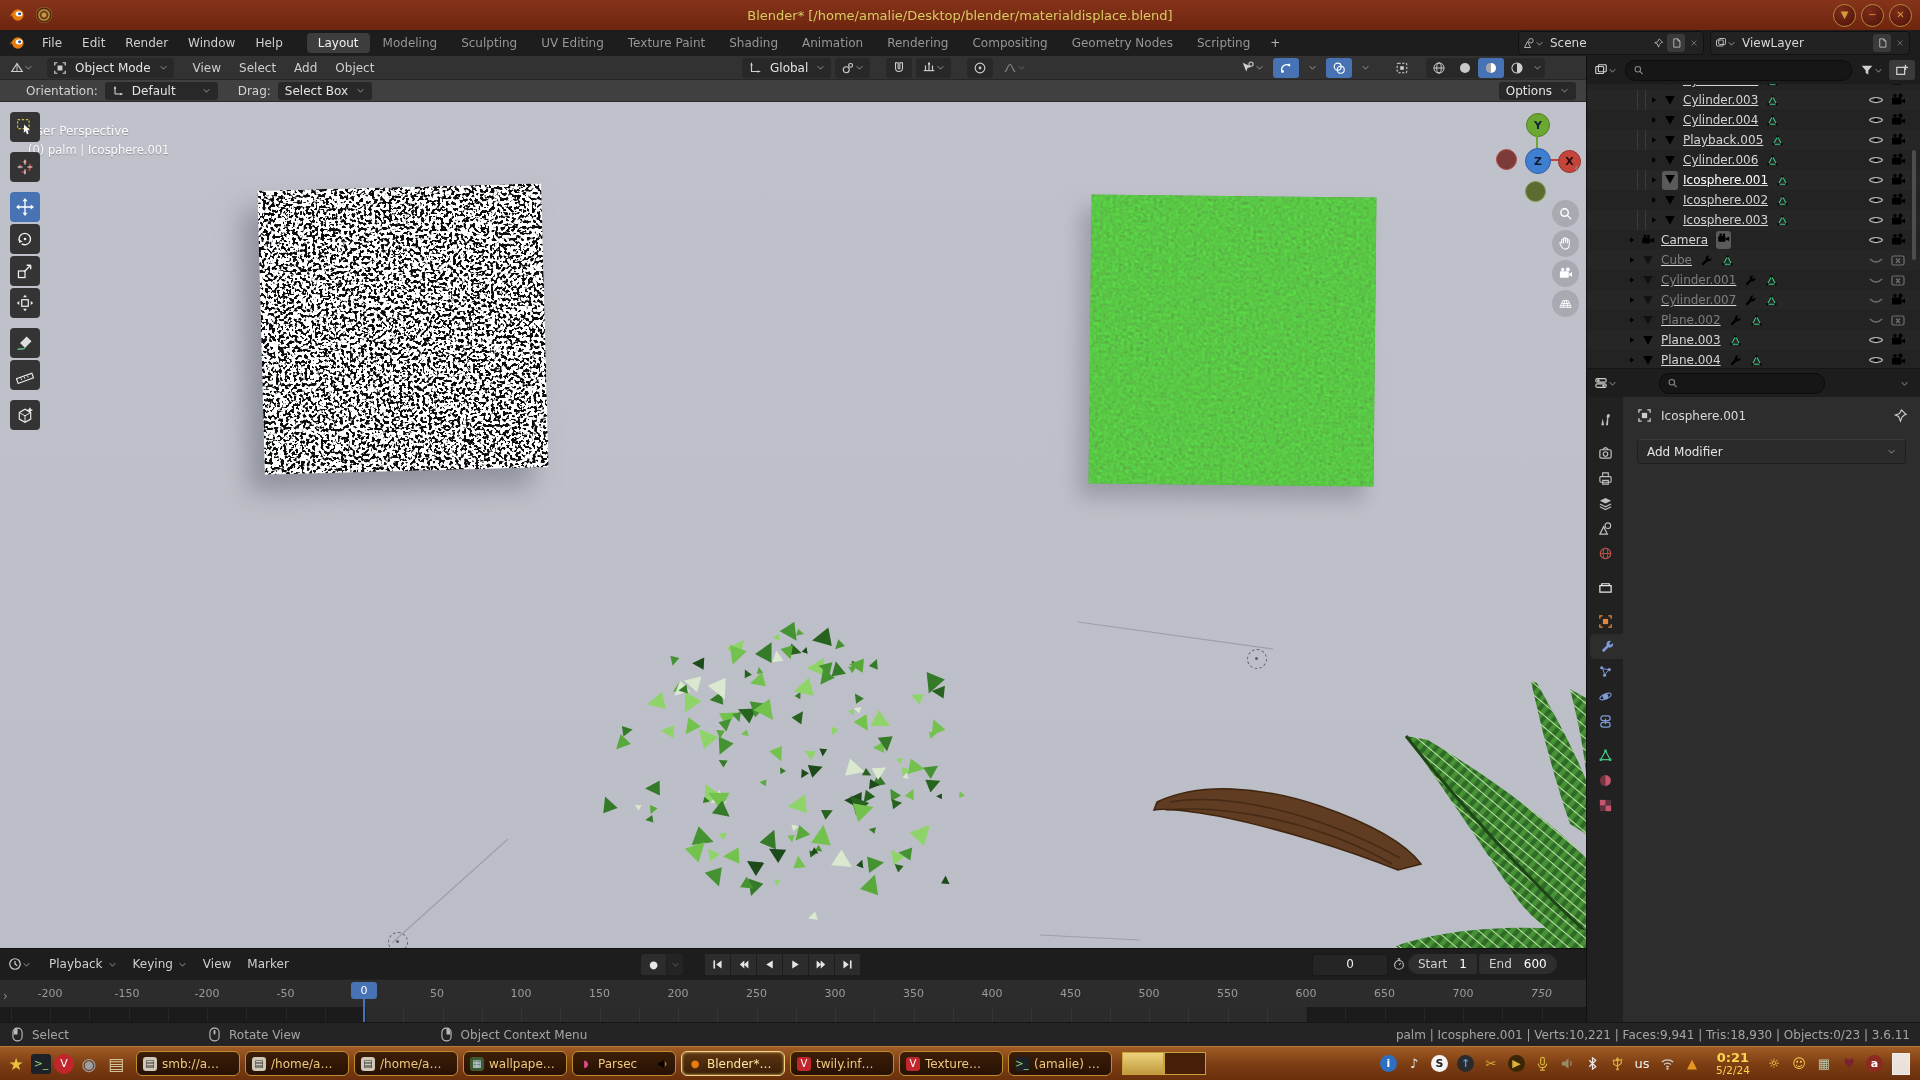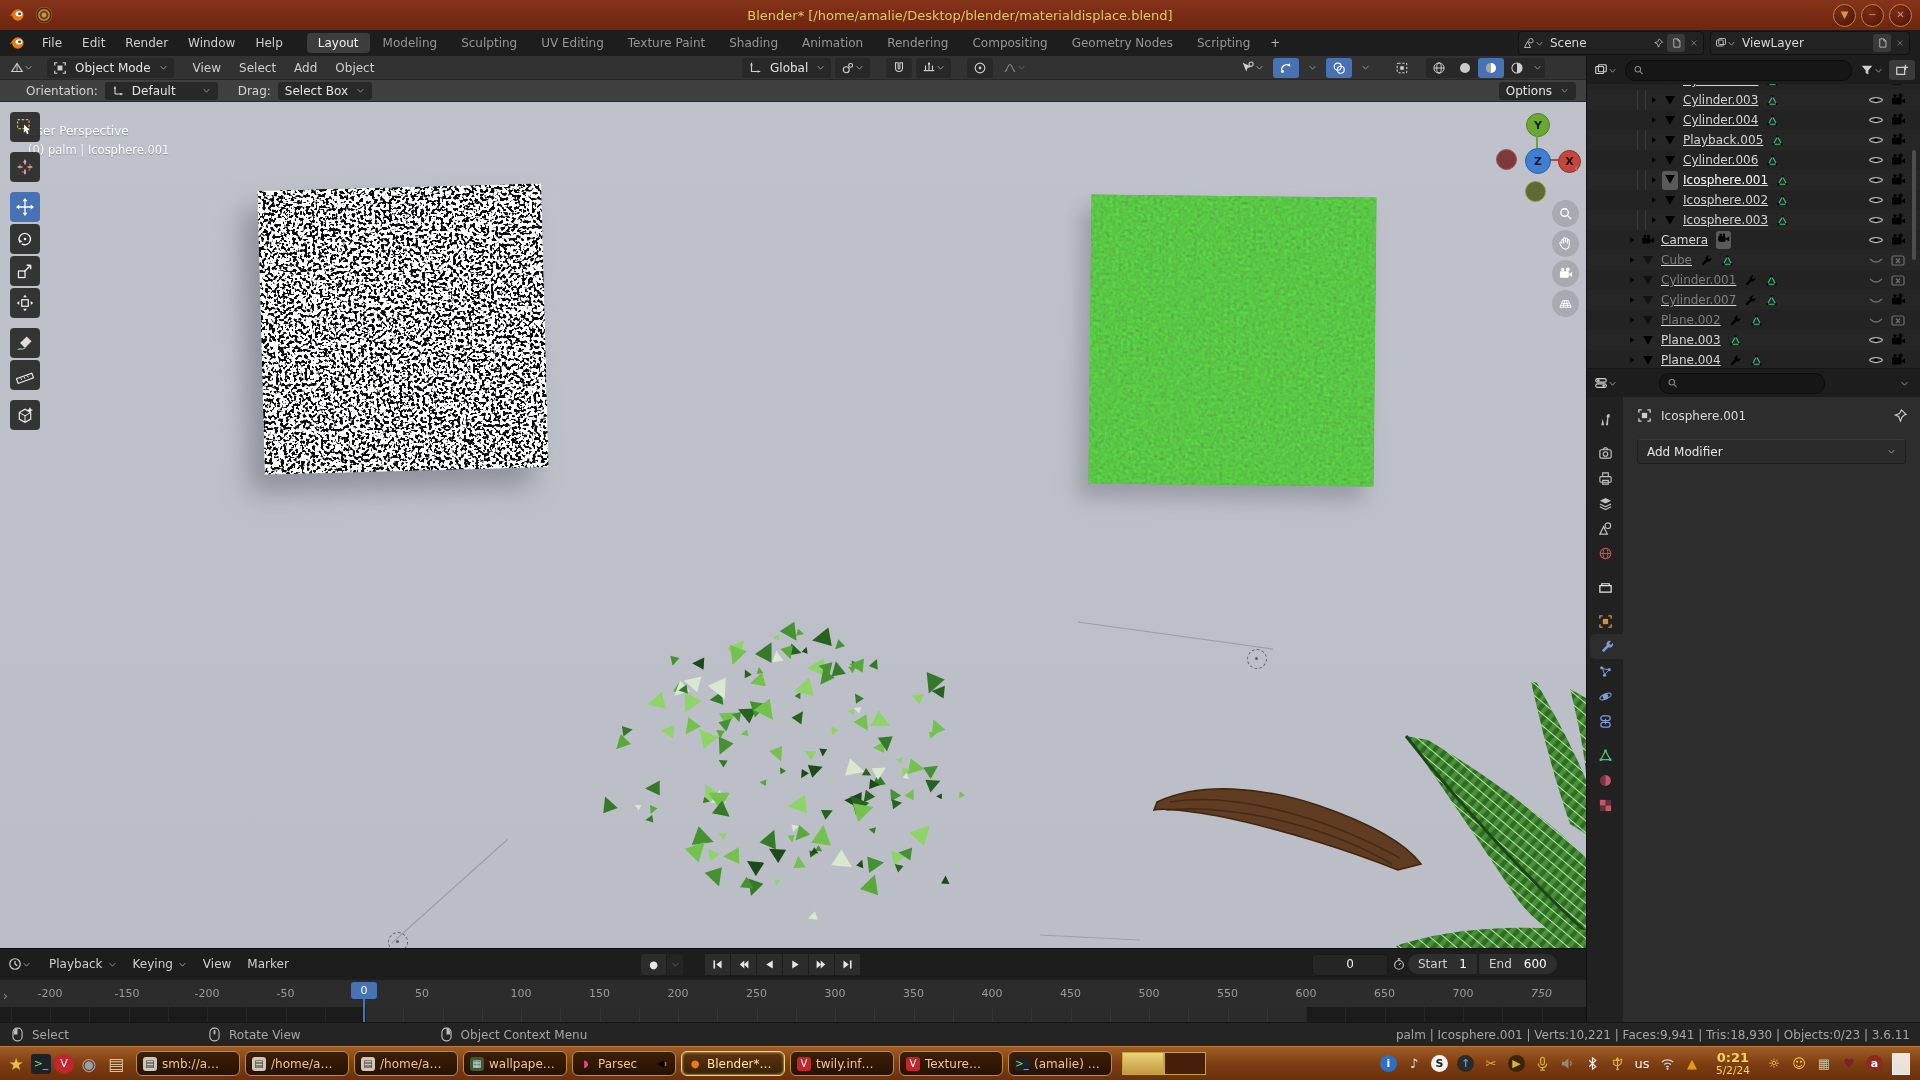--- a/index.html
+++ b/index.html
@@ -1561,21 +1561,21 @@
             <b>600</b>
         </div>
       </div>
     </div>
     <div id="tl-ruler">
         <span class="tick" style="left: 28px;">-200</span>
         <span class="tick" style="left: 105px;">-150</span>
         <span class="tick" style="left: 185px;">-200</span>
         <span class="tick" style="left: 263.5px;">-50</span>
         <span class="tick" style="left: 342px;">0</span>
-        <span class="tick" style="left: 400px;">50</span>
+        <span class="tick" style="left: 415px;">50</span>
         <span class="tick" style="left: 499px;">100</span>
         <span class="tick" style="left: 577.5px;">150</span>
         <span class="tick" style="left: 656px;">200</span>
         <span class="tick" style="left: 734.5px;">250</span>
         <span class="tick" style="left: 813px;">300</span>
         <span class="tick" style="left: 891.5px;">350</span>
         <span class="tick" style="left: 970px;">400</span>
         <span class="tick" style="left: 1048.5px;">450</span>
         <span class="tick" style="left: 1127px;">500</span>
         <span class="tick" style="left: 1205.5px;">550</span>

